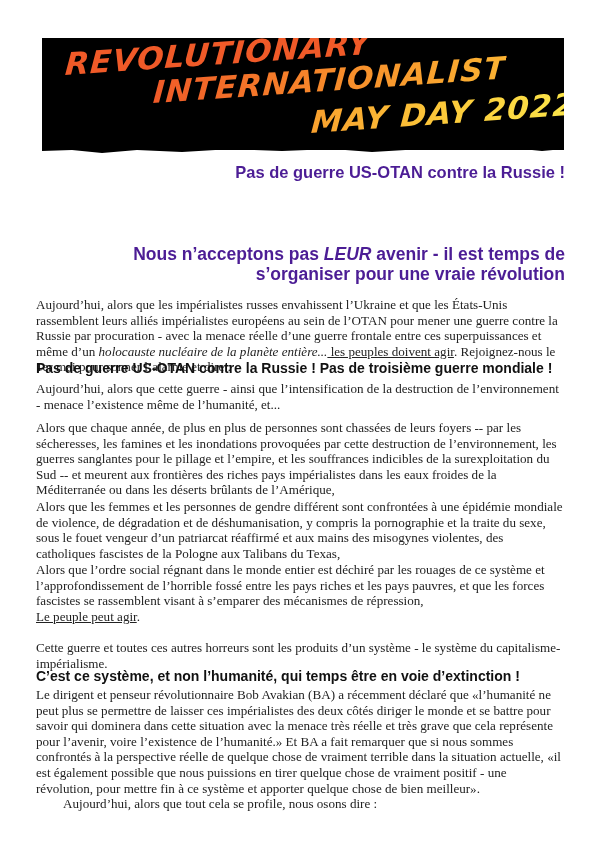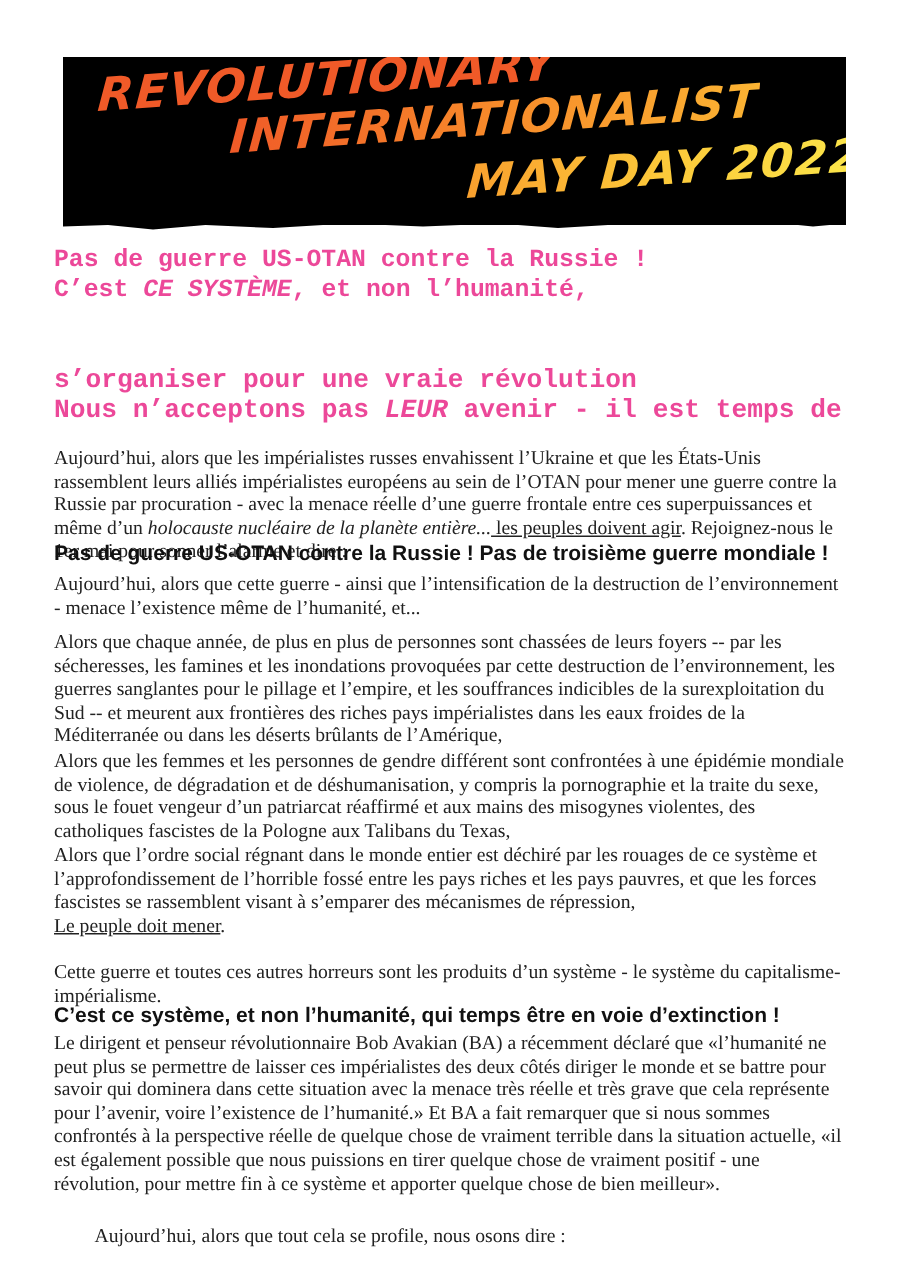--- a/index.html
+++ b/index.html
@@ -27,24 +27,24 @@
     .bl1 { left: 22px; top: 8px; font-size: 31px; color: #f05a28; }
     .bl2 { left: 110px; top: 36px; font-size: 31px;
       background: linear-gradient(90deg, #f05a28 0%, #f78a2a 50%, #fbb433 100%);
       -webkit-background-clip: text; background-clip: text; color: transparent; }
     .bl3 { left: 268px; top: 66px; font-size: 31px;
       background: linear-gradient(90deg, #f9a02e 0%, #fcc93a 50%, #fbe64a 100%);
       -webkit-background-clip: text; background-clip: text; color: transparent; }
 
     .headline {
       position: absolute; left: 36px; width: 529px;
-      text-align: left;
-      font-family: Liberation Mono, monospace;
+      text-align: right;
+      font-family: Liberation Sans, sans-serif;
       font-weight: bold;
-      color: #ec4899;
+      color: #4c1d95;
     }
     .headline .line { display: block; white-space: nowrap; }
     .h1 { top: 163px; font-size: 16.5px; line-height: 19.5px; }
     .h2 { top: 244px; font-size: 17.5px; line-height: 20px; }
     .h1 i, .h2 i { font-style: italic; }
 
     .body {
       position: absolute; left: 36px; width: 530px;
       font-family: "Liberation Serif", serif;
       font-size: 13.1px; line-height: 15.6px; color: #222;
@@ -67,39 +67,38 @@
   <span class="banner-line bl1">REVOLUTIONARY</span>
   <span class="banner-line bl2">INTERNATIONALIST</span>
   <span class="banner-line bl3">MAY DAY 2022</span>
 </div>
 <svg class="banner-edge" viewBox="0 0 522 8" preserveAspectRatio="none">
   <path d="M0,0 L522,0 L522,3 L500,5 L470,2 L430,4 L380,3 L330,6 L290,3 L240,5 L190,3 L140,6 L95,4 L60,7 L30,4 L0,5 Z" fill="#000"></path>
 </svg>
 
 <div class="headline h1">
   <span class="line">Pas de guerre US-OTAN contre la Russie !</span>
-  <span class="line"><span>C’est </span><i>CE SYSTÈME</i><span>, et non l’humanité,</span></span>
 </div>
 
 <div class="headline h2">
+  <span class="line"><span>Nous n’acceptons pas </span><i>LEUR</i><span> avenir - il est temps de</span></span>
   <span class="line">s’organiser pour une vraie révolution</span>
-  <span class="line"><span>Nous n’acceptons pas </span><i>LEUR</i><span> avenir - il est temps de</span></span>
 </div>
 
 <div class="body" style="top:297px;">
   <p><span>Aujourd’hui, alors que les impérialistes russes envahissent l’Ukraine et que les États-Unis rassemblent leurs alliés impérialistes européens au sein de l’OTAN pour mener une guerre contre la Russie par procuration - avec la menace réelle d’une guerre frontale entre ces superpuissances et même d’un </span><em>holocauste nucléaire de la planète entière...</em><u> les peuples doivent agir</u><span>.  Rejoignez-nous le 1er mai pour sonner l’alarme et dire :</span></p>
 </div>
 
 <div class="sec" style="top:360px;">Pas de guerre US-OTAN contre la Russie ! Pas de troisième guerre mondiale !</div>
 
 <div class="body" style="top:381px;">Aujourd’hui, alors que cette guerre - ainsi que l’intensification de la destruction de l’environnement - menace l’existence même de l’humanité, et...</div>
 <div class="body" style="top:420px;">Alors que chaque année, de plus en plus de personnes sont chassées de leurs foyers -- par les sécheresses, les famines et les inondations provoquées par cette destruction de l’environnement, les guerres sanglantes pour le pillage et l’empire, et les souffrances indicibles de la surexploitation du Sud -- et meurent aux frontières des riches pays impérialistes dans les eaux froides de la Méditerranée ou dans les déserts brûlants de l’Amérique,</div>
 <div class="body" style="top:499px;">Alors que les femmes et les personnes de gendre différent sont confrontées à une épidémie mondiale de violence, de dégradation et de déshumanisation, y compris la pornographie et la traite du sexe, sous le fouet vengeur d’un patriarcat réaffirmé et aux mains des misogynes violentes, des catholiques fascistes de la Pologne aux Talibans du Texas,</div>
 <div class="body" style="top:562px;">Alors que l’ordre social régnant dans le monde entier est déchiré par les rouages de ce système et l’approfondissement de l’horrible fossé entre les pays riches et les pays pauvres, et que les forces fascistes se rassemblent visant à s’emparer des mécanismes de répression,</div>
-<div class="body" style="top:609px;"><u>Le peuple doit mener</u><span>.</span></div>
+<div class="body" style="top:609px;"><u>Le peuple peut agir</u><span>.</span></div>
 <div class="body" style="top:640px;">Cette guerre et toutes ces autres horreurs sont les produits d’un système - le système du capitalisme-impérialisme.</div>
 
 <div class="sec" style="top:668px;">C’est ce système, et non l’humanité, qui temps être en voie d’extinction !</div>
 
 <div class="body" style="top:687px;">
   <p><span>Le dirigent et penseur révolutionnaire Bob Avakian (BA) a récemment déclaré que «</span><b>l’humanité ne peut plus se permettre de laisser ces impérialistes des deux côtés diriger le monde et se battre pour savoir qui dominera dans cette situation avec la menace très réelle et très grave que cela représente pour l’avenir, voire l’existence de l’humanité.» Et BA a fait remarquer que si nous sommes confrontés à la perspective réelle de quelque chose de vraiment terrible dans la situation actuelle, «il est également possible que nous puissions en tirer quelque chose de vraiment positif - une révolution, pour mettre fin à ce système et apporter quelque chose de bien meilleur».</b></p>
 </div>
-<div class="body" style="top:816px;padding-left:27px;">Aujourd’hui, alors que tout cela se profile, nous osons dire :</div>
+<div class="body" style="top:796px;padding-left:27px;">Aujourd’hui, alors que tout cela se profile, nous osons dire :</div>
 
 </body></html>

